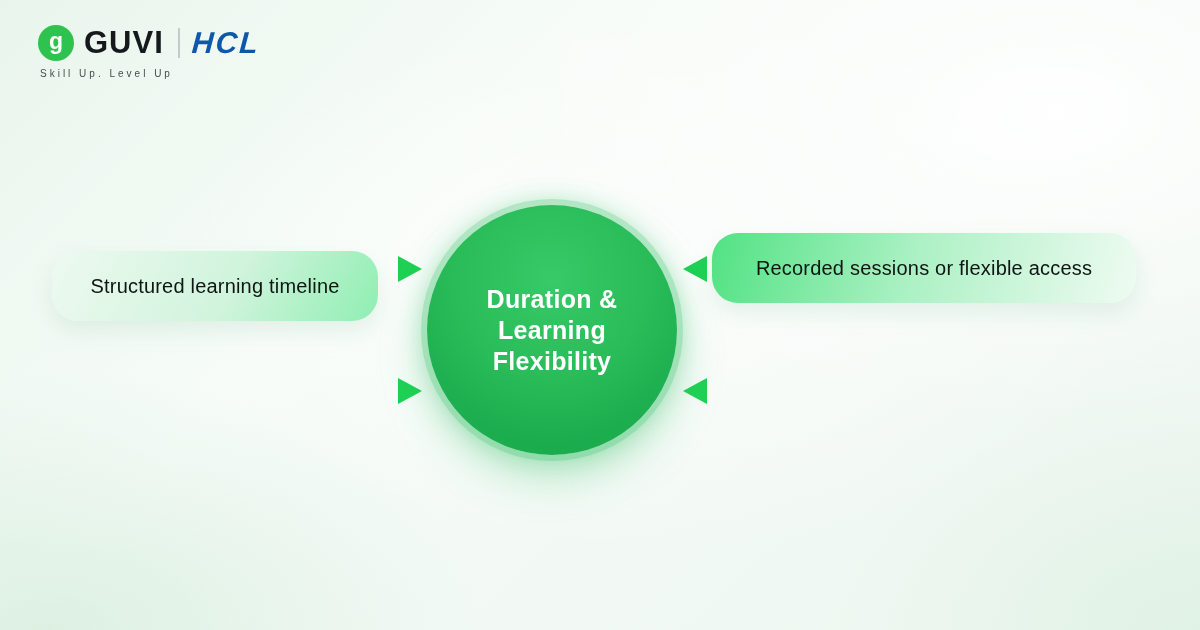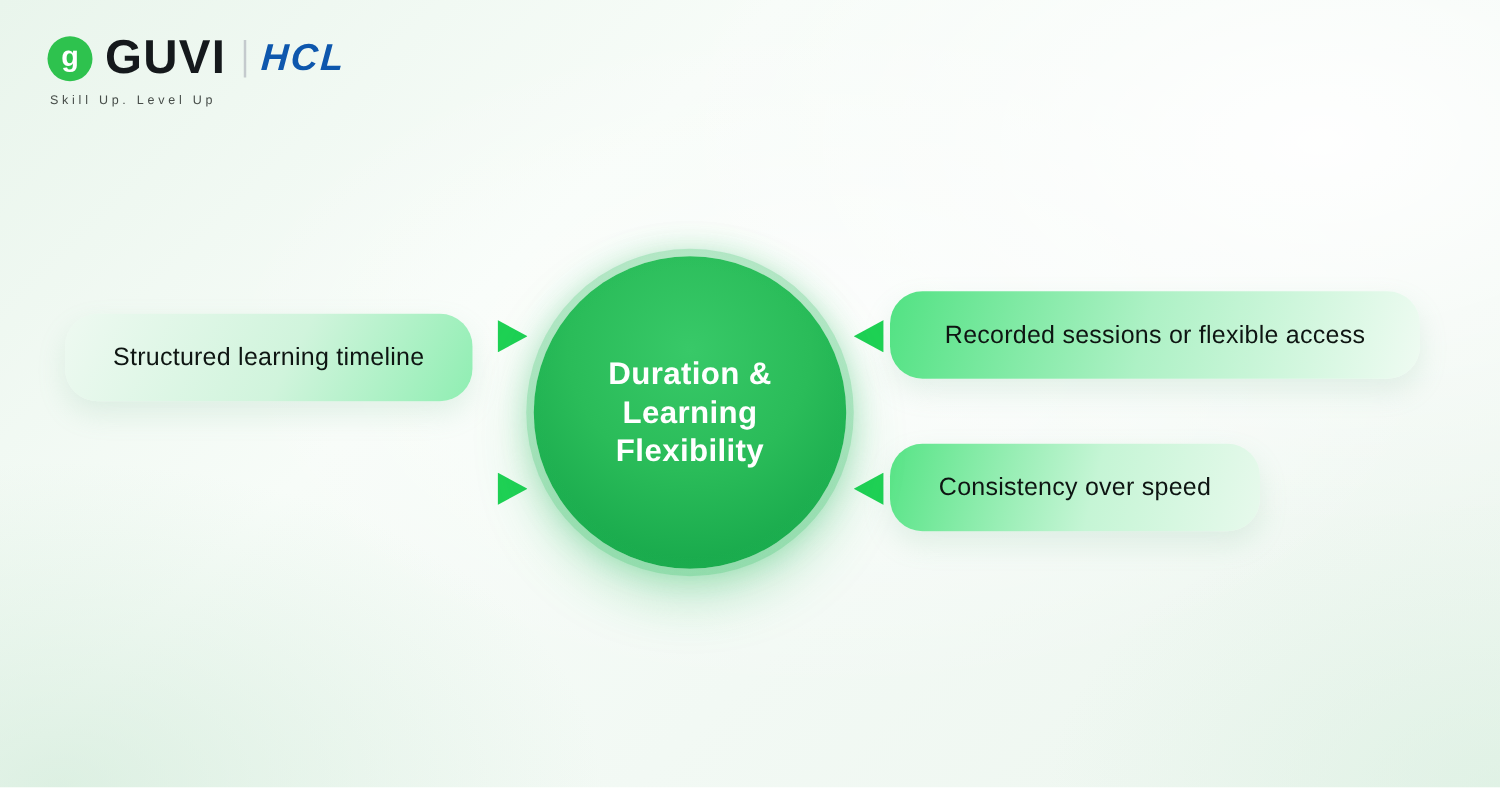--- a/index.html
+++ b/index.html
@@ -24,21 +24,21 @@
   .brand-row { display: flex; align-items: center; }
   .guvi-icon {
     width: 36px; height: 36px; border-radius: 50%;
     background: #2ec24e;
     display: flex; align-items: center; justify-content: center;
     color: #ffffff; font-size: 23px; font-weight: 700; line-height: 1;
     padding-bottom: 3px;
   }
   .guvi-text {
     margin-left: 10px;
-    font-size: 38px; font-weight: 700; letter-spacing: 1px; color: #15191c;
+    font-size: 31px; font-weight: 700; letter-spacing: 1px; color: #15191c;
   }
   .brand-divider {
     width: 2px; height: 30px; background: #c4cacd; margin: 0 12px 0 14px;
   }
   .hcl-text {
     font-size: 30px; font-weight: 800; font-style: italic;
     letter-spacing: 2px; color: #0e57ad;
     transform: skewX(-4deg);
   }
   .tagline {
@@ -109,23 +109,20 @@
     <div class="tagline">Skill Up. Level Up</div>
   </div>
 
   <div class="pill pill-left-top">
     <span>Structured learning timeline</span>
   </div>
 
   <div class="pill pill-right-top">
     <span>Recorded sessions or flexible access</span>
   </div>
-  <div class="pill pill-right-bot">
-    <span>Consistency over speed</span>
-  </div>
 
   <div class="arrow arrow-right arrow-1"></div>
   <div class="arrow arrow-right arrow-2"></div>
   <div class="arrow arrow-left arrow-3"></div>
   <div class="arrow arrow-left arrow-4"></div>
 
   <div class="circle">
     <div class="circle-text">
       <span>Duration &amp;</span>
       <span>Learning</span>

